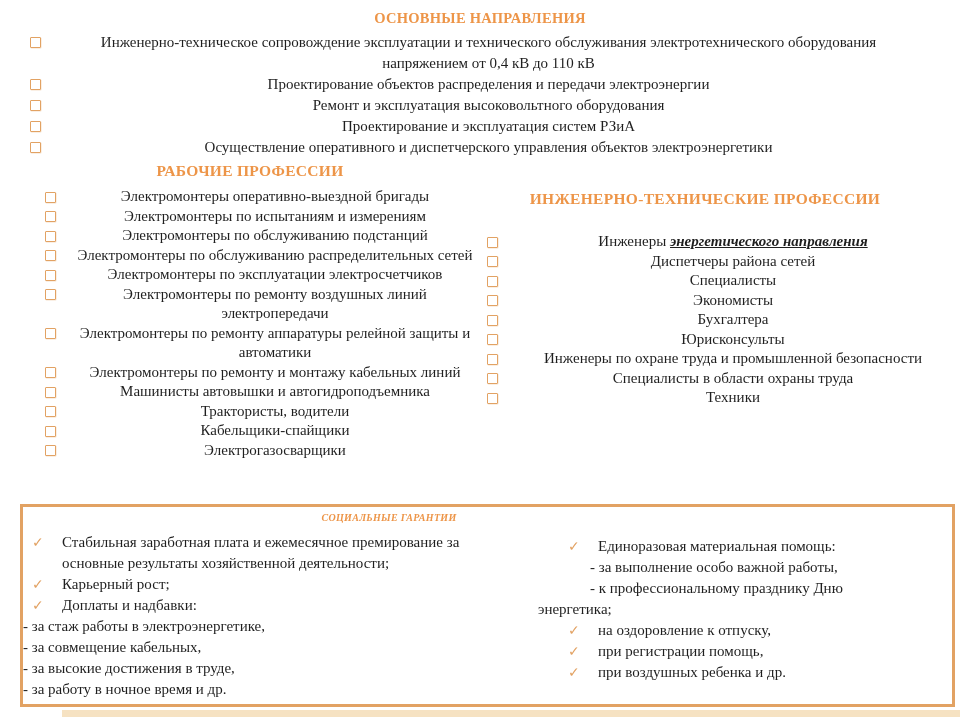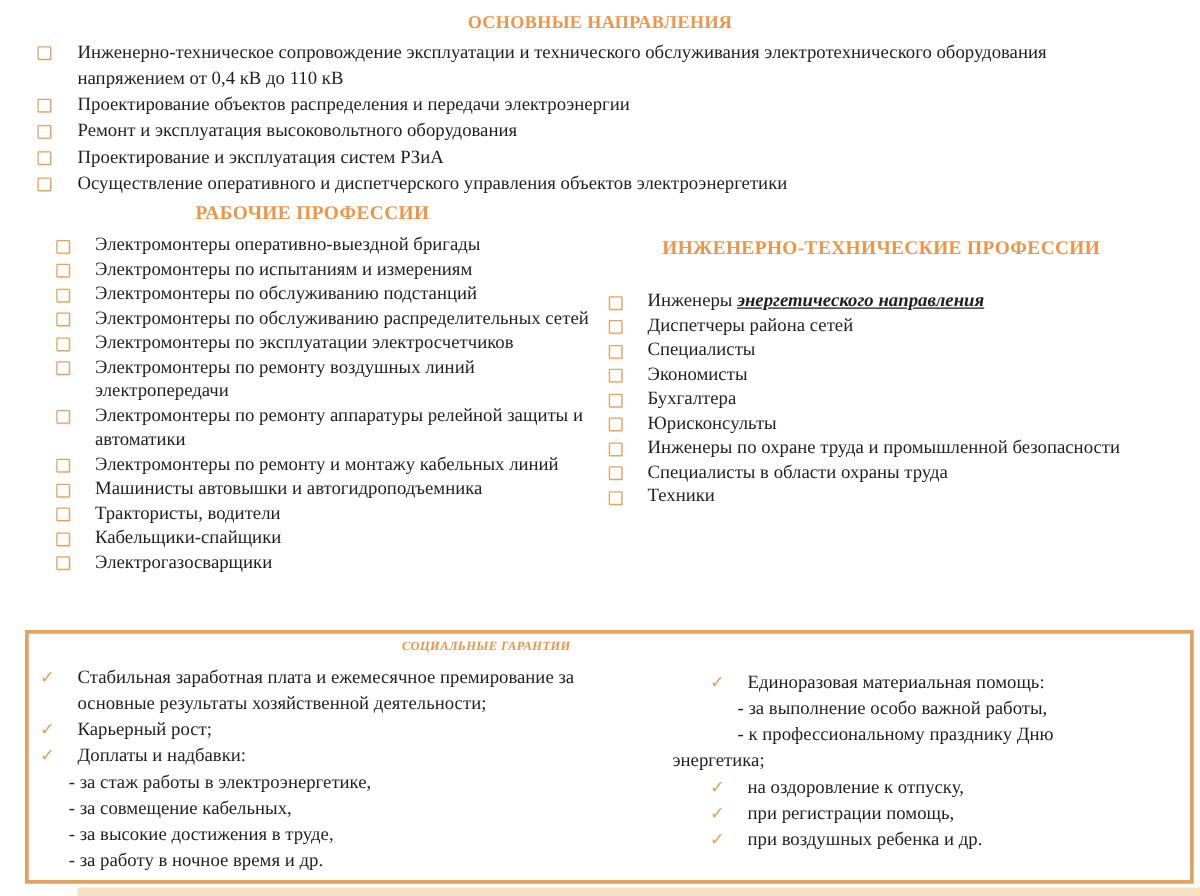--- a/index.html
+++ b/index.html
@@ -11,21 +11,21 @@
   
   .sec-title{
     position:absolute;top:10px;left:0;width:100%;text-align:center;
     font-size:14.5px;font-weight:bold;color:#ED9548;letter-spacing:.3px;margin:0;
   }
   .col-title{
     font-size:15.5px;font-weight:bold;color:#ED9548;letter-spacing:.3px;
     text-align:center;margin:0;
   }
   
-  .list{margin:0;padding:0;}
+  .list{margin:0;padding:0;text-align:center;}
   .brow{display:flex;align-items:flex-start;}
   .cbx{
     flex:none;width:9px;height:9px;margin-top:5px;
     border:1.5px solid #E2A263;border-radius:1px;background:#fff;
     box-shadow:0.5px 0.5px 0 rgba(226,162,99,.35);
   }
   .btext{flex:1;}
   .emph{font-weight:bold;font-style:italic;text-decoration:underline;}
   
   .top-list{position:absolute;top:32px;left:30px;width:885px;}
@@ -50,21 +50,21 @@
     font-size:10px;font-weight:bold;font-style:italic;color:#ED9548;letter-spacing:.3px;
   }
   .scol{position:absolute;font-size:15px;}
   .scol-left{left:0;top:25px;width:472px;}
   .scol-right{left:515px;top:29px;width:408px;}
   .srow{display:flex;align-items:flex-start;line-height:21px;}
   .mark{flex:none;color:#E2A263;font-size:14px;}
   .row-check .mark::before{content:"\2713";}
   .scol-left .row-check{padding-left:9px;}
   .scol-left .row-check .mark{width:30px;}
-  .scol-left .row-dash{padding-left:32px;}
+  .scol-left .row-dash{}
   .scol-right .row-check{padding-left:30px;}
   .scol-right .row-check .mark{width:30px;}
   .scol-right .row-dash{padding-left:52px;}
   .row-plain{padding-left:0;}
   
   .bottom-bar{
     position:absolute;left:62px;right:0;bottom:0;height:7px;
     background:#F6E2C2;
   }
 </style>

